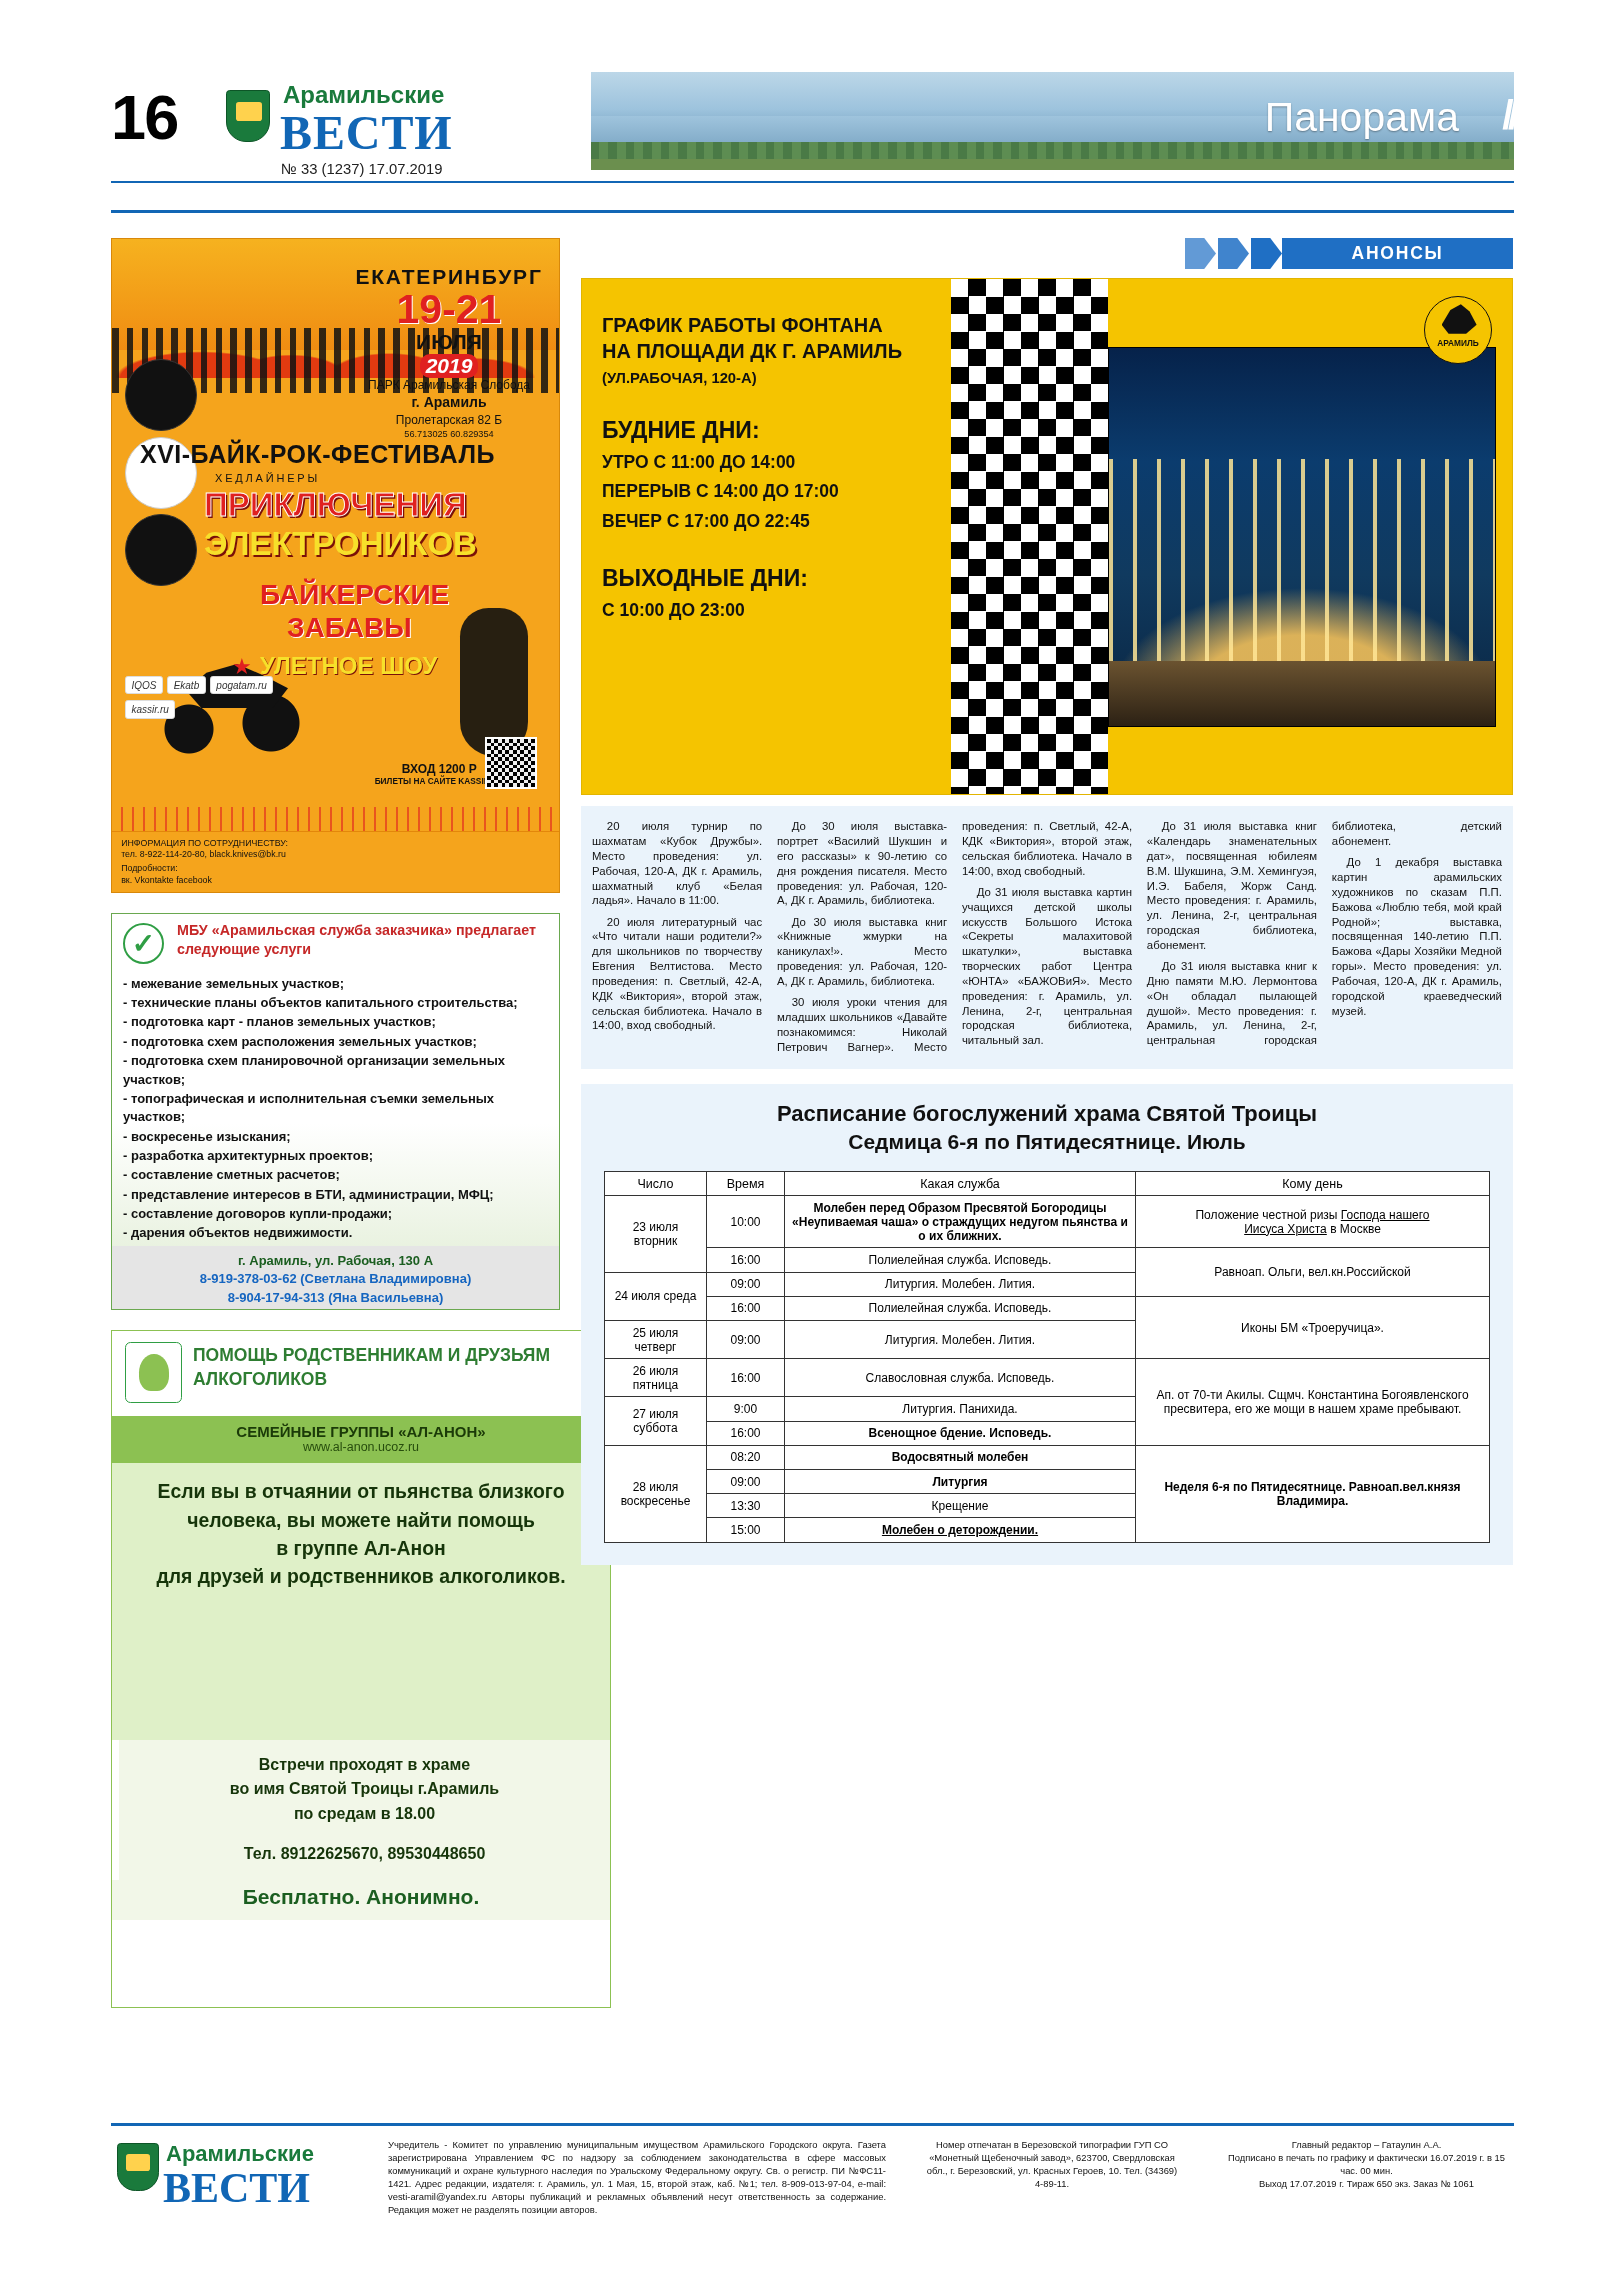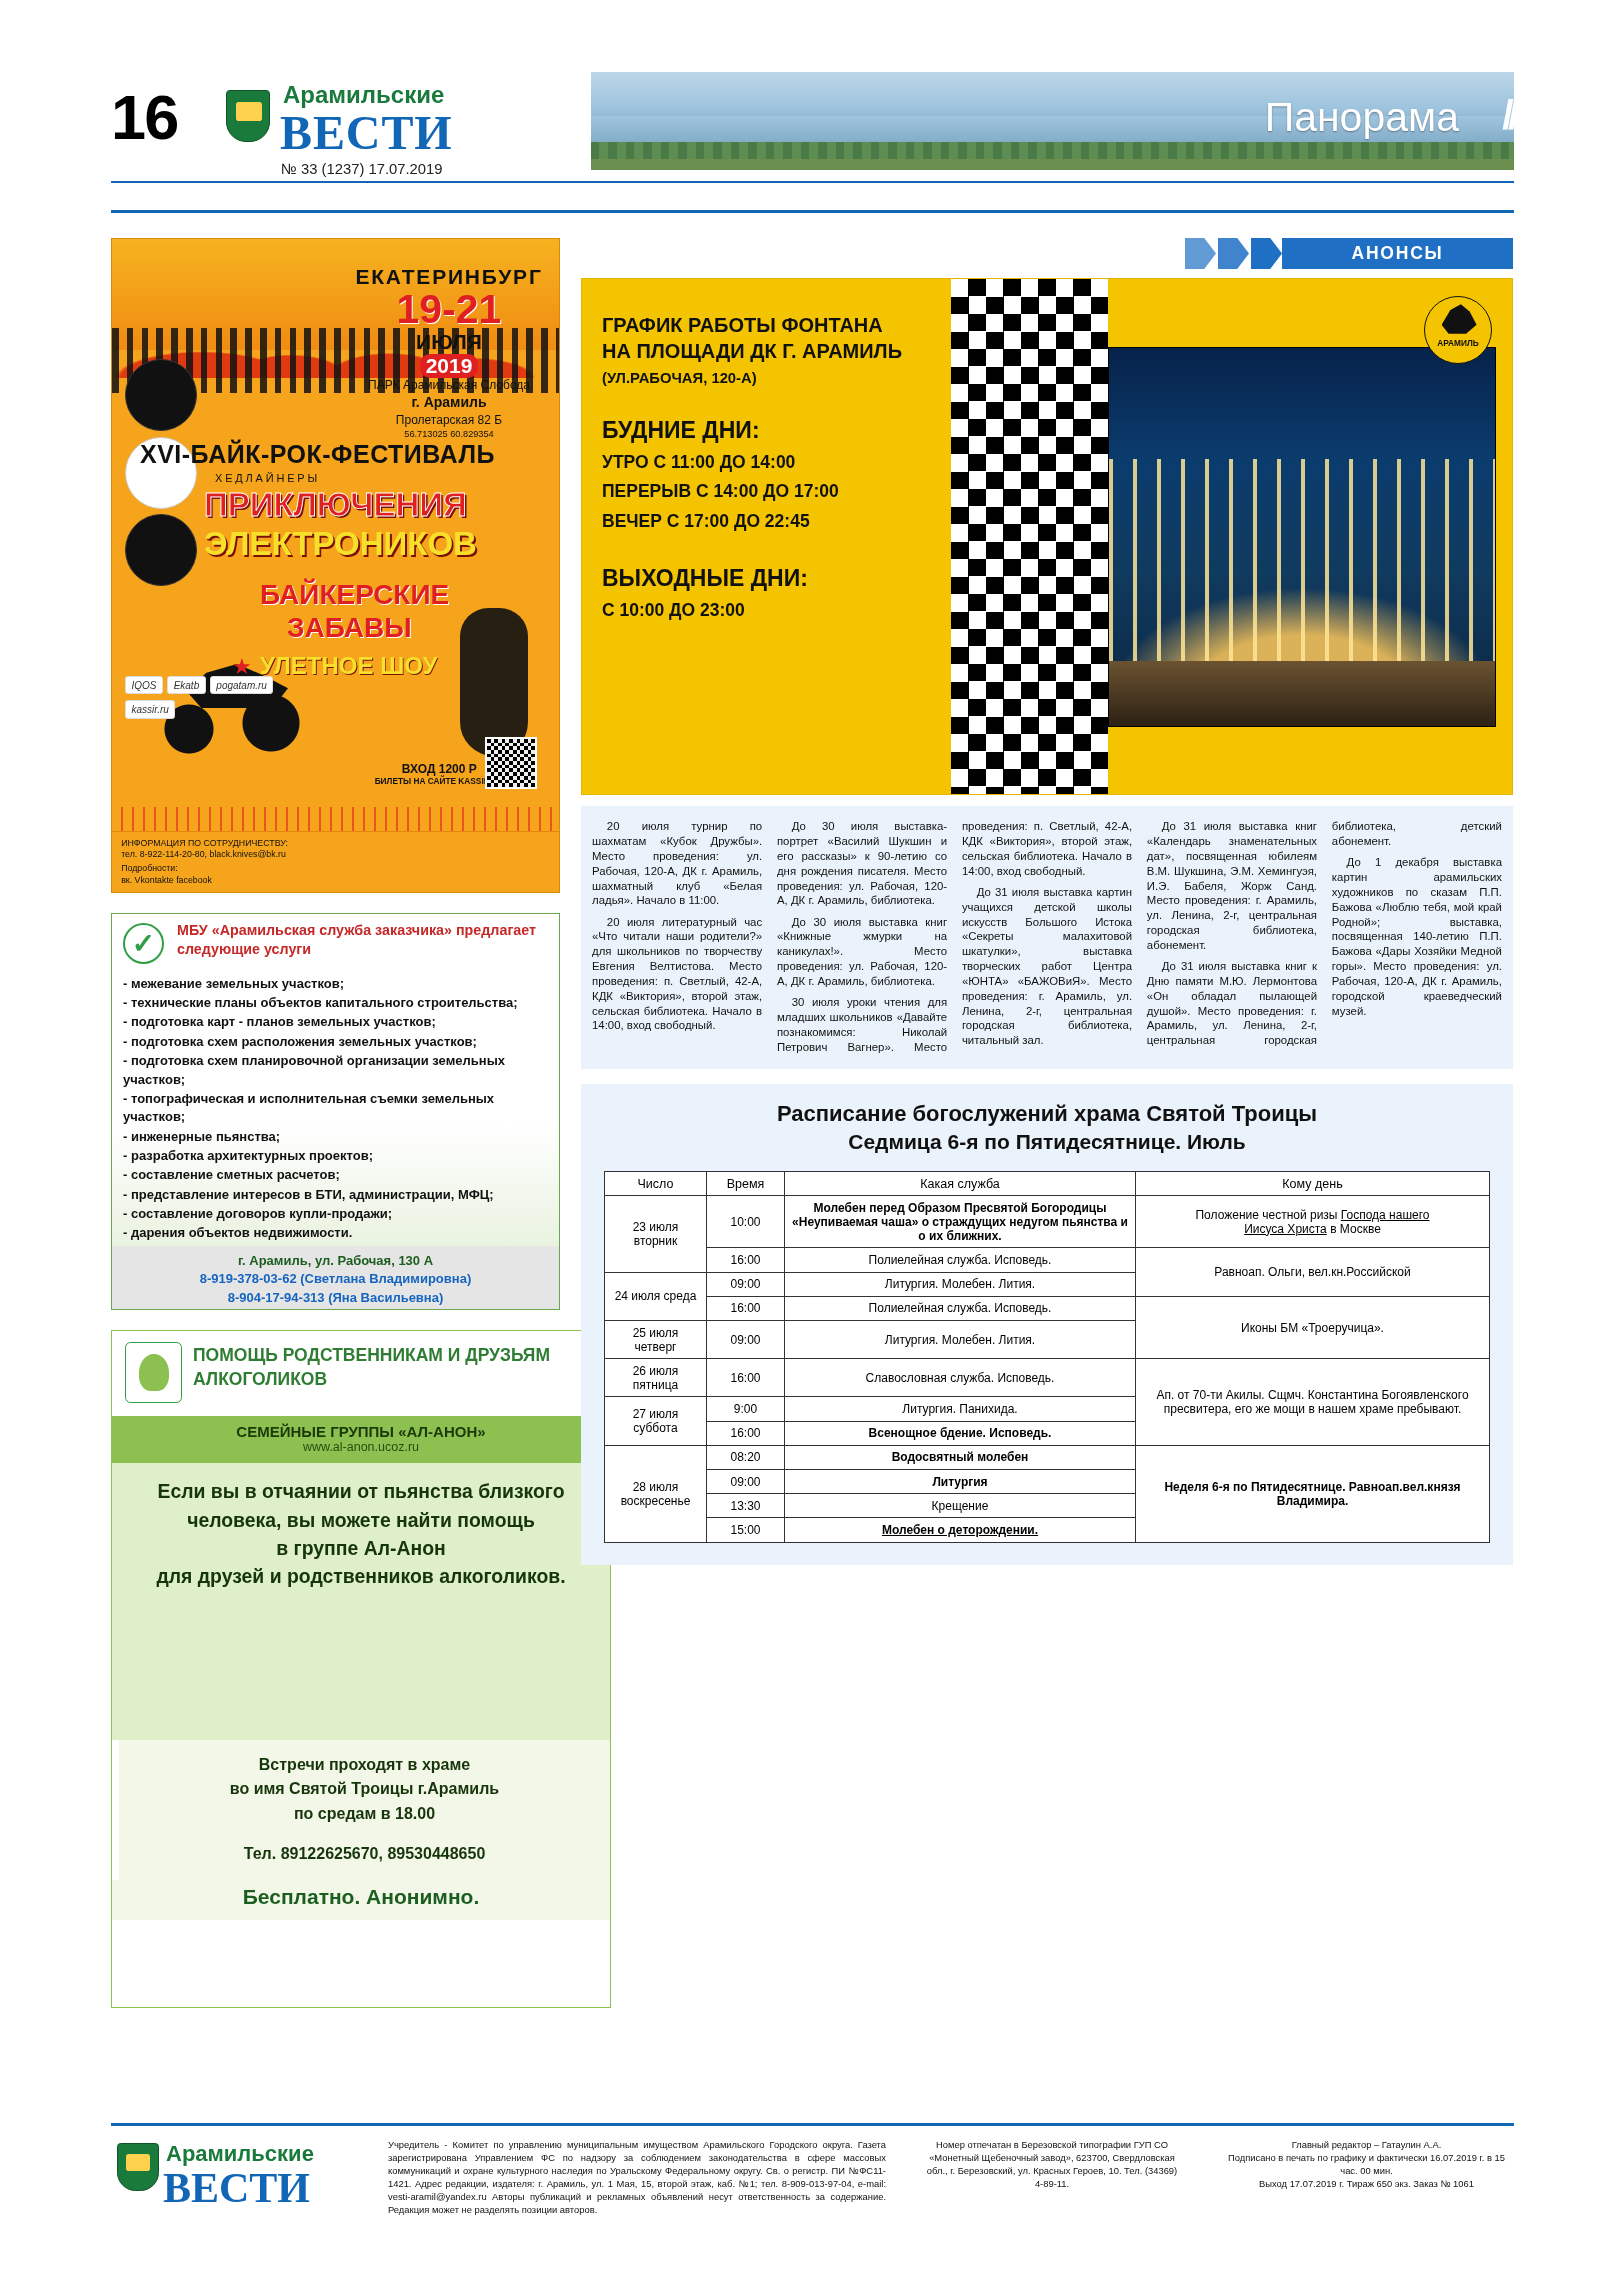--- a/index.html
+++ b/index.html
@@ -116,21 +116,21 @@
   }
   .poster-ekb .dates {
     font-size:41px; font-weight:bold; color:#e02020; line-height:1;
     text-shadow:0.9px 0.9px 0 #fff;
   }
   .poster-ekb .month {
     font-size:21px; font-weight:bold; color:#111;
   }
   .poster-ekb .year {
     display:inline-block; background:#e02020; color:#fff;
-    font-size:21px; font-weight:bold; padding:0 5.5px; border-radius:10px;
+    font-size:21px; font-weight:bold; padding:0 5.5px; border-radius:10px;font-style:italic;
   }
   .poster-place {
     position:absolute; right:13px; top:138px; width:194px; text-align:center;
     font-size:12px; color:#111; line-height:1.35;
   }
   .poster-place b{ font-size:14px; }
   .poster-title {
     position:absolute; left:28px; top:201px;
     font-size:25px; font-weight:bold; color:#111; letter-spacing:0.5px;
   }
@@ -487,21 +487,21 @@
         <div class="svc-check">✓</div>
         <div class="svc-title">МБУ «Арамильская служба заказчика» предлагает следующие услуги</div>
       </div>
       <div class="svc-list">
         <div>- межевание земельных участков;</div>
         <div>- технические планы объектов капитального строительства;</div>
         <div>- подготовка карт - планов земельных участков;</div>
         <div>- подготовка схем расположения земельных участков;</div>
         <div>- подготовка схем планировочной организации земельных участков;</div>
         <div>- топографическая и исполнительная съемки земельных участков;</div>
-        <div>- инженерные пьянства;</div>
+        <div>- воскресенье изыскания;</div>
         <div>- разработка архитектурных проектов;</div>
         <div>- составление сметных расчетов;</div>
         <div>- представление интересов в БТИ, администрации, МФЦ;</div>
         <div>- составление договоров купли-продажи;</div>
         <div>- дарения объектов недвижимости.</div>
       </div>
       <div class="svc-foot">
         <div class="addr">г. Арамиль, ул. Рабочая, 130 А</div>
         <div class="ph">8-919-378-03-62 (Светлана Владимировна)</div>
         <div class="ph">8-904-17-94-313 (Яна Васильевна)</div>

